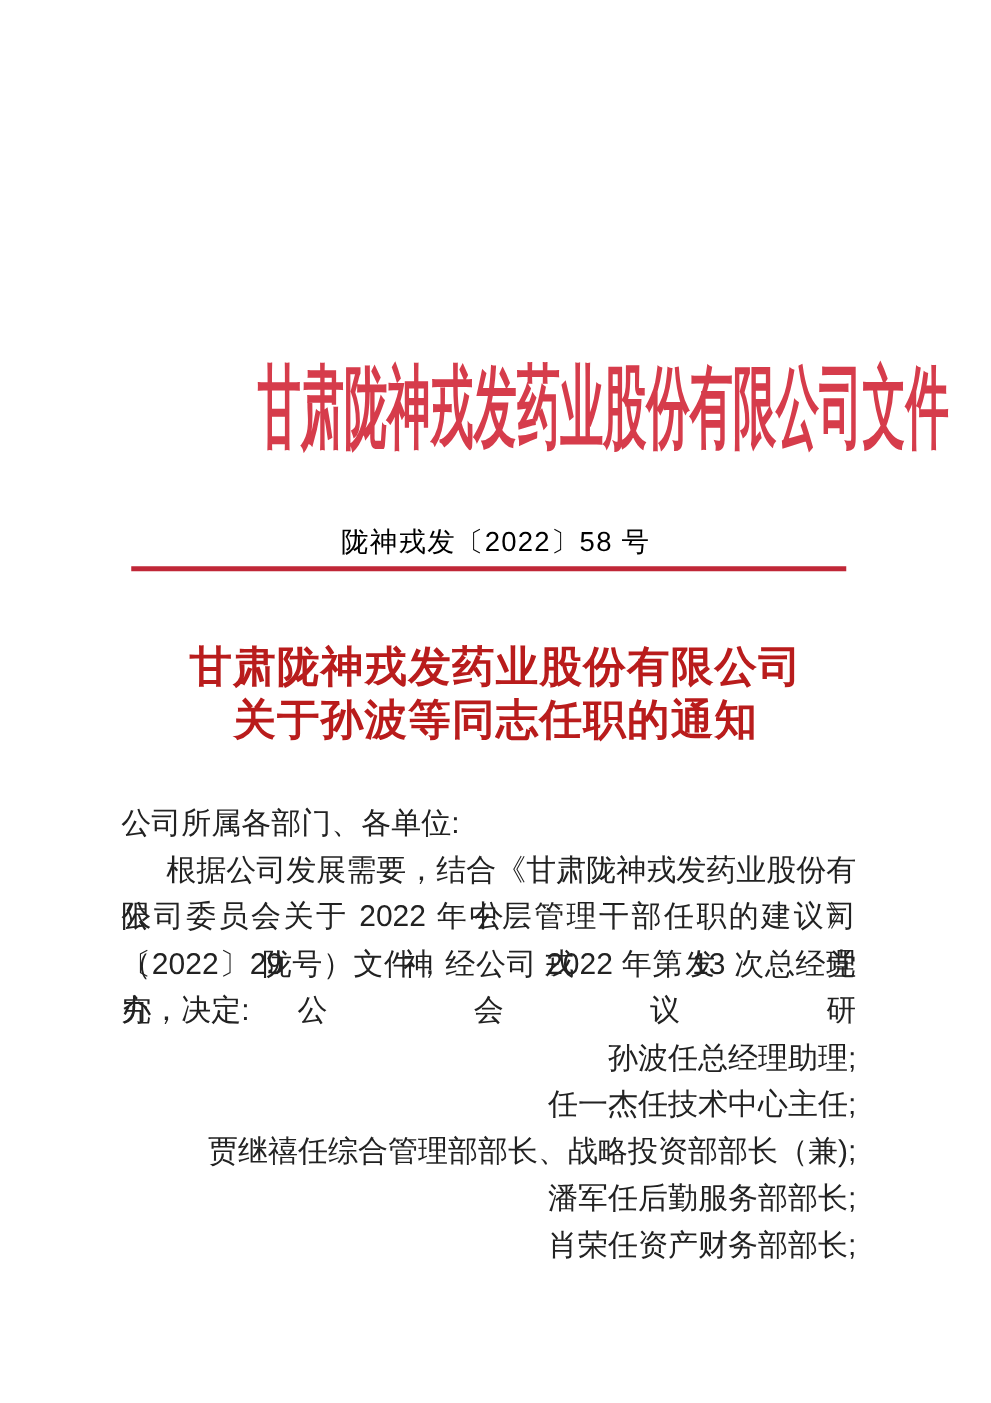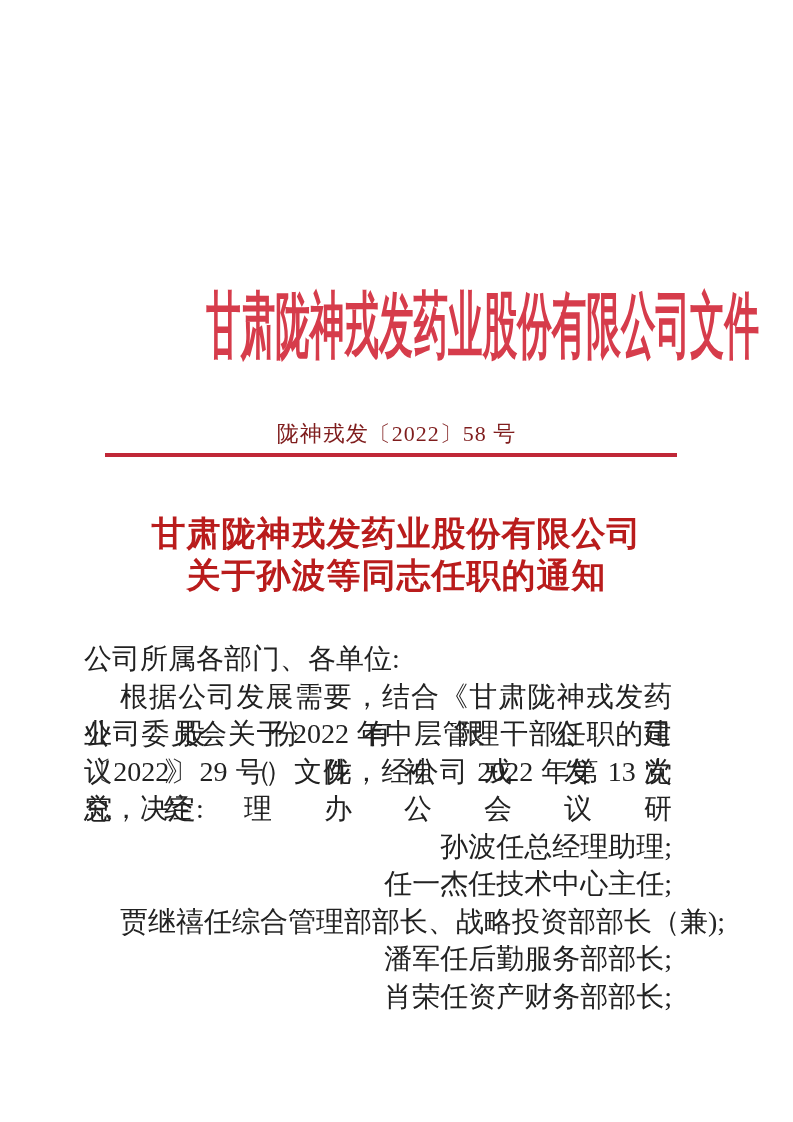--- a/index.html
+++ b/index.html
@@ -6,21 +6,21 @@
     margin: 0;
     padding: 0;
     background: #ffffff;
   }
   .page {
     position: relative;
     width: 793px;
     height: 1082px;
     background: #ffffff;
     overflow: hidden;
-    font-family: Liberation Serif, serif;
+    font-family: Liberation Sans, sans-serif;
     color: var(--text-black, #222222);
   }
   .org-title {
     position: absolute;
     top: 281px;
     left: 0;
     width: 793px;
     text-align: center;
     font-size: 72px;
     line-height: 90px;
@@ -32,21 +32,21 @@
   }
   .doc-number {
     position: absolute;
     top: 419px;
     left: 0;
     width: 793px;
     text-align: center;
     font-size: 22px;
     line-height: 30px;
     letter-spacing: 1px;
-    color: #7f1d1d;
+    color: #000000;
   }
   .red-rule {
     position: absolute;
     top: 453px;
     left: 105px;
     width: 572px;
     height: 4px;
     background: var(--rule-red, #c02737);
   }
   .doc-title {
@@ -57,23 +57,23 @@
     text-align: center;
     font-weight: 700;
     font-size: 34px;
     line-height: 42px;
     letter-spacing: 1px;
     color: #b91c1c;
   }
   .body-text {
     position: absolute;
     top: 640px;
-    left: 84px;
+    left: 97px;
     width: 588px;
-    font-size: 28px;
+    font-size: 24px;
     line-height: 37.5px;
     color: #222222;
   }
   .line {
     height: 37.5px;
     white-space: nowrap;
   }
   .indent {
     text-indent: 36px;
     text-align: right;

